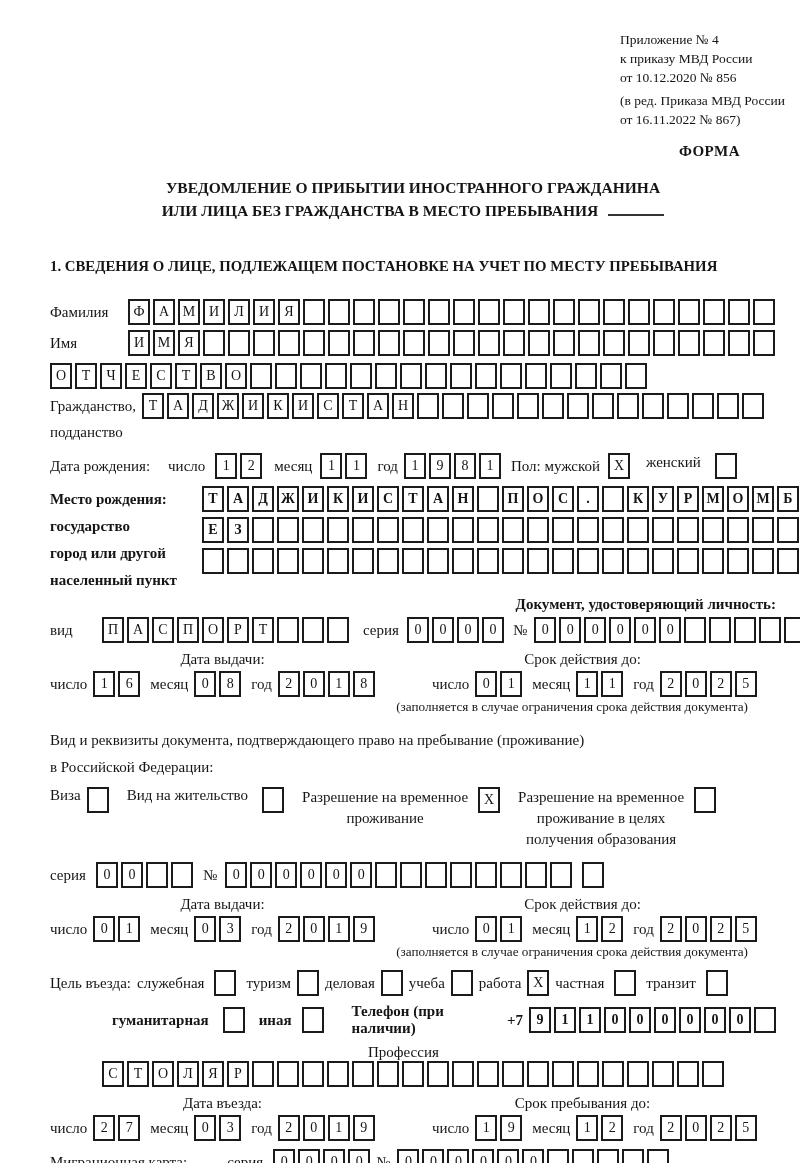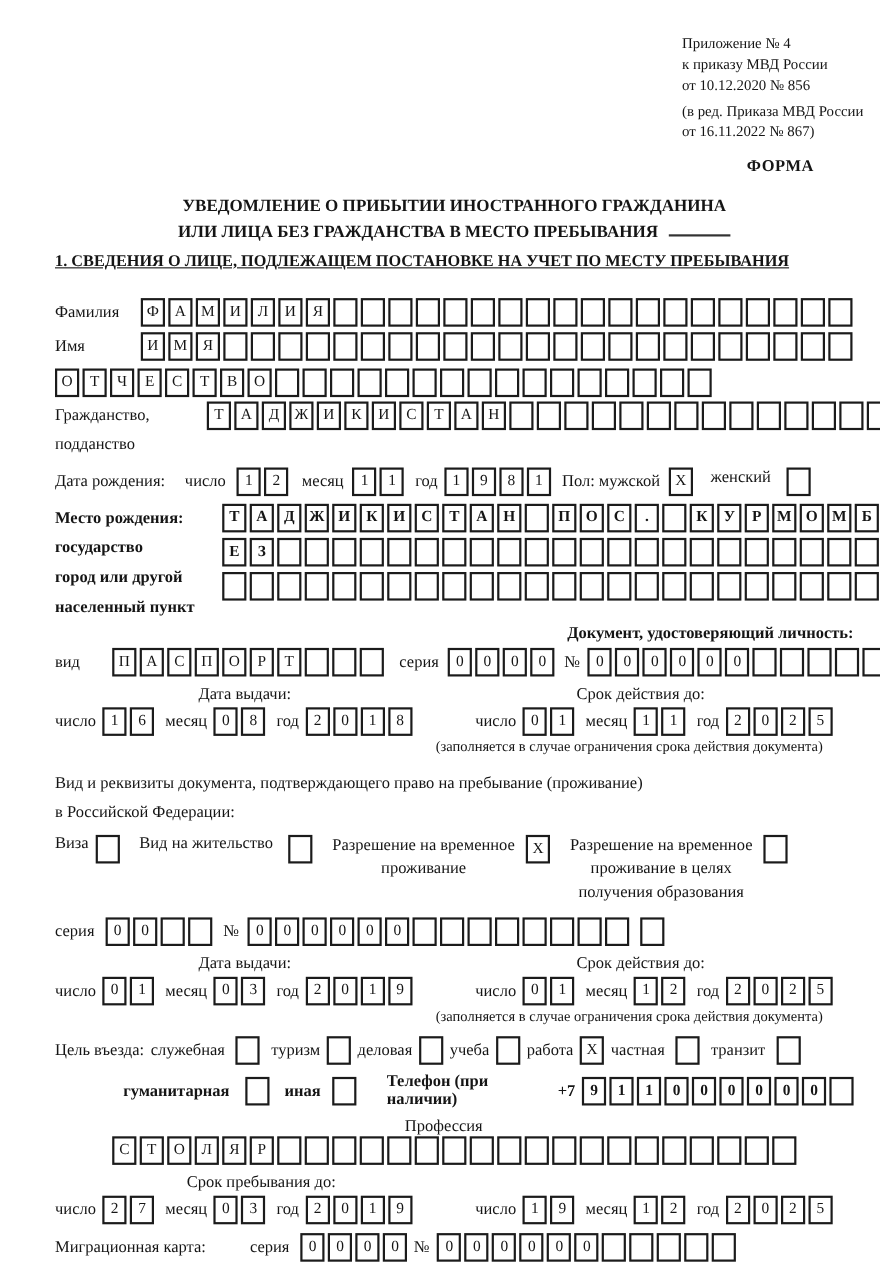--- a/index.html
+++ b/index.html
@@ -13,21 +13,21 @@
   .page { padding:30px 24px 10px 50px; }
 
   
   .hdr { margin-left:570px; width:190px; font-size:13.5px; line-height:19px; }
   .hdr .amend { margin-top:4px; }
   .forma { text-align:right; padding-right:36px; font-weight:bold; font-size:15px; margin-top:14px; letter-spacing:0.5px; }
 
   .title { text-align:center; font-weight:bold; font-size:15.5px; margin-top:16px; line-height:23px; }
   .blank-line { display:inline-block; width:56px; border-bottom:2px solid #333; margin-left:10px; }
 
-  .sec { font-weight:bold; font-size:14.8px; margin-top:8px; white-space:nowrap;text-decoration:underline; }
+  .sec { font-weight:bold; font-size:14.8px; margin-top:36px; white-space:nowrap; }
 
   
   .cells { display:inline-flex; gap:3px; flex:none; }
   .cell {
     width:18px; height:22px; border:2px solid #1b1b1b;
     display:inline-flex; align-items:center; justify-content:center;
     font-size:14px; line-height:1; flex:none; background:#fff;
   }
   .row { display:flex; align-items:center; margin-top:5px; }
   .row.top { align-items:flex-start; }
@@ -167,21 +167,21 @@
         <span class="cell"></span>
         <span class="cell"></span>
         <span class="cell"></span>
         <span class="cell"></span>
         <span class="cell"></span>
         <span class="cell"></span>
         <span class="cell"></span>
       </span>
   </div>
 
-  <div class="row top" style="margin-top:4px;gap:46px;">
+  <div class="row top" style="margin-top:4px;">
     <span class="lblcol w92 lh26">
       <span>Гражданство,</span>
       <span>подданство</span>
     </span>
     <span class="cells">
         <span class="cell">Т</span>
         <span class="cell">А</span>
         <span class="cell">Д</span>
         <span class="cell">Ж</span>
         <span class="cell">И</span>
@@ -608,20 +608,21 @@
         <span class="cell"></span>
         <span class="cell"></span>
         <span class="cell"></span>
         <span class="cell"></span>
         <span class="cell"></span>
         <span class="cell"></span>
       </span>
   </div>
 
   <div class="dlabels">
+    <span class="dl-left">Дата въезда:</span>
     <span class="dl-right">Срок пребывания до:</span>
   </div>
   <div class="drow">
     <span class="dgroup dleft-fixed">
       <span class="dsep">число</span>
       <span class="cells">
           <span class="cell">2</span>
           <span class="cell">7</span>
         </span>
       <span class="dsep">месяц</span>

